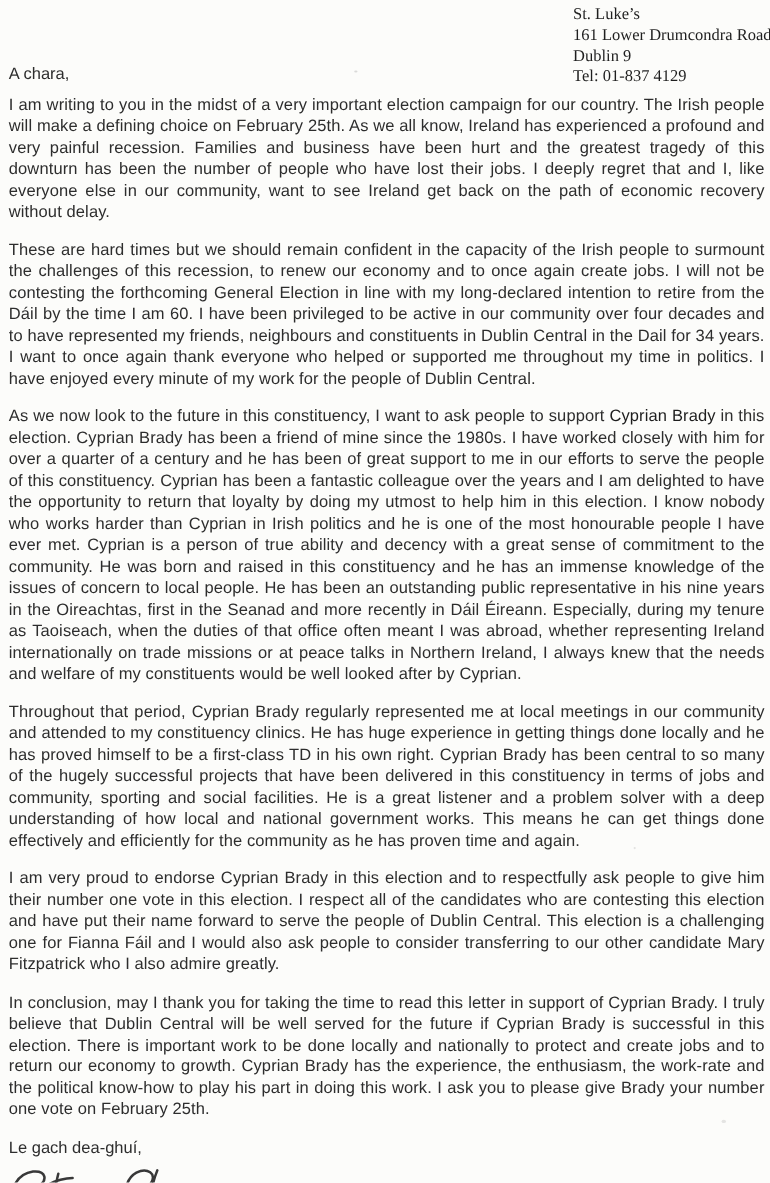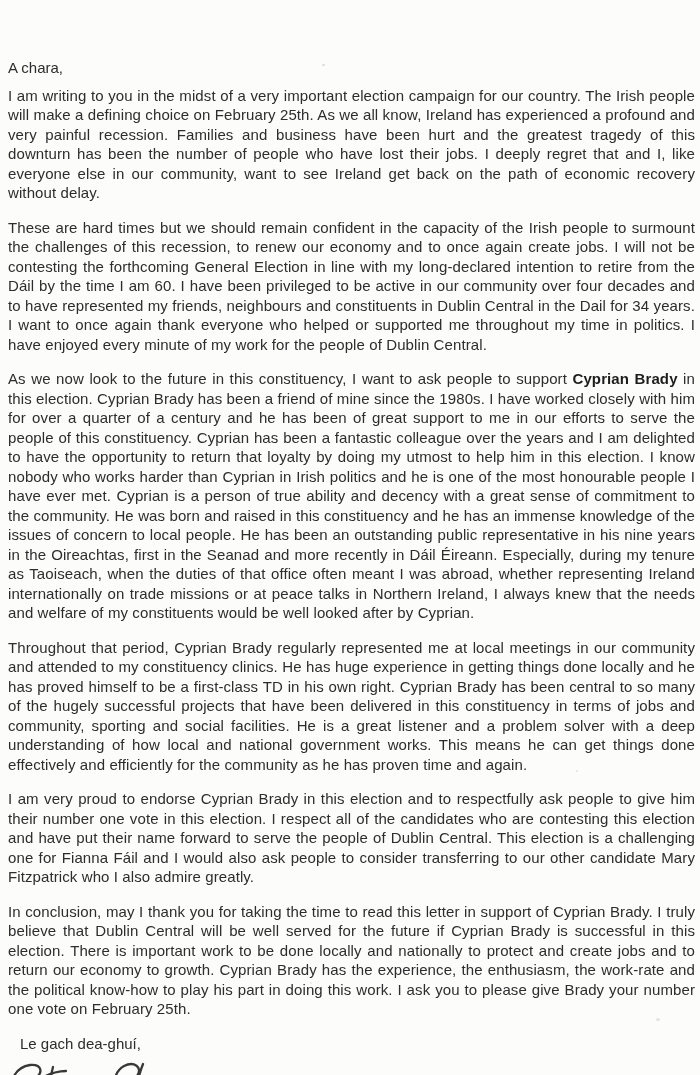--- a/index.html
+++ b/index.html
@@ -36,42 +36,48 @@
     font-size: 15px;
     line-height: 19.5px;
     color: #2d2d2d;
   }
   .salutation { margin-bottom: 8px; }
   .letter-body p {
     text-align: justify;
     margin-bottom: 15px;
     letter-spacing: 0.1px;
   }
-  .bold-name { font-weight: 700; color: #1d1d1d; }
-  .closing { margin-top: 9px; margin-bottom: 4px; margin-left: 12px; }
+  .bold-name { font-weight: 400; color: #1d1d1d; }
+  .closing { margin-top: 9px; margin-bottom: 4px; }
   .signature-block { margin-top: 2px; }
   .signature-svg { display: block; margin-left: -2px; }
   
   .speck {
     position: absolute;
     background: #9a9a9a;
     border-radius: 50%;
     opacity: 0.35;
   }
   .s1 { left: 322px; top: 64px;  width: 3px; height: 2px; }
   .s2 { left: 449px; top: 93px;  width: 3px; height: 3px; opacity: 0.2; }
   .s3 { left: 576px; top: 770px; width: 2px; height: 2px; opacity: 0.25; }
   .s4 { left: 656px; top: 1018px;width: 4px; height: 3px; opacity: 0.25; }
   .s5 { left: 310px; top: 982px; width: 2px; height: 2px; opacity: 0.2; }
 </style>
 </head>
 <body>
 
 <div class="page">
 
+  <div class="letterhead">
+    <div>St. Luke’s</div>
+    <div>161 Lower Drumcondra Road</div>
+    <div>Dublin 9</div>
+    <div>Tel: 01-837 4129</div>
+  </div>
 
   <div>
     <div class="speck s1"></div>
     <div class="speck s2"></div>
     <div class="speck s3"></div>
     <div class="speck s4"></div>
     <div class="speck s5"></div>
   </div>
 
   <div class="letter-body">

